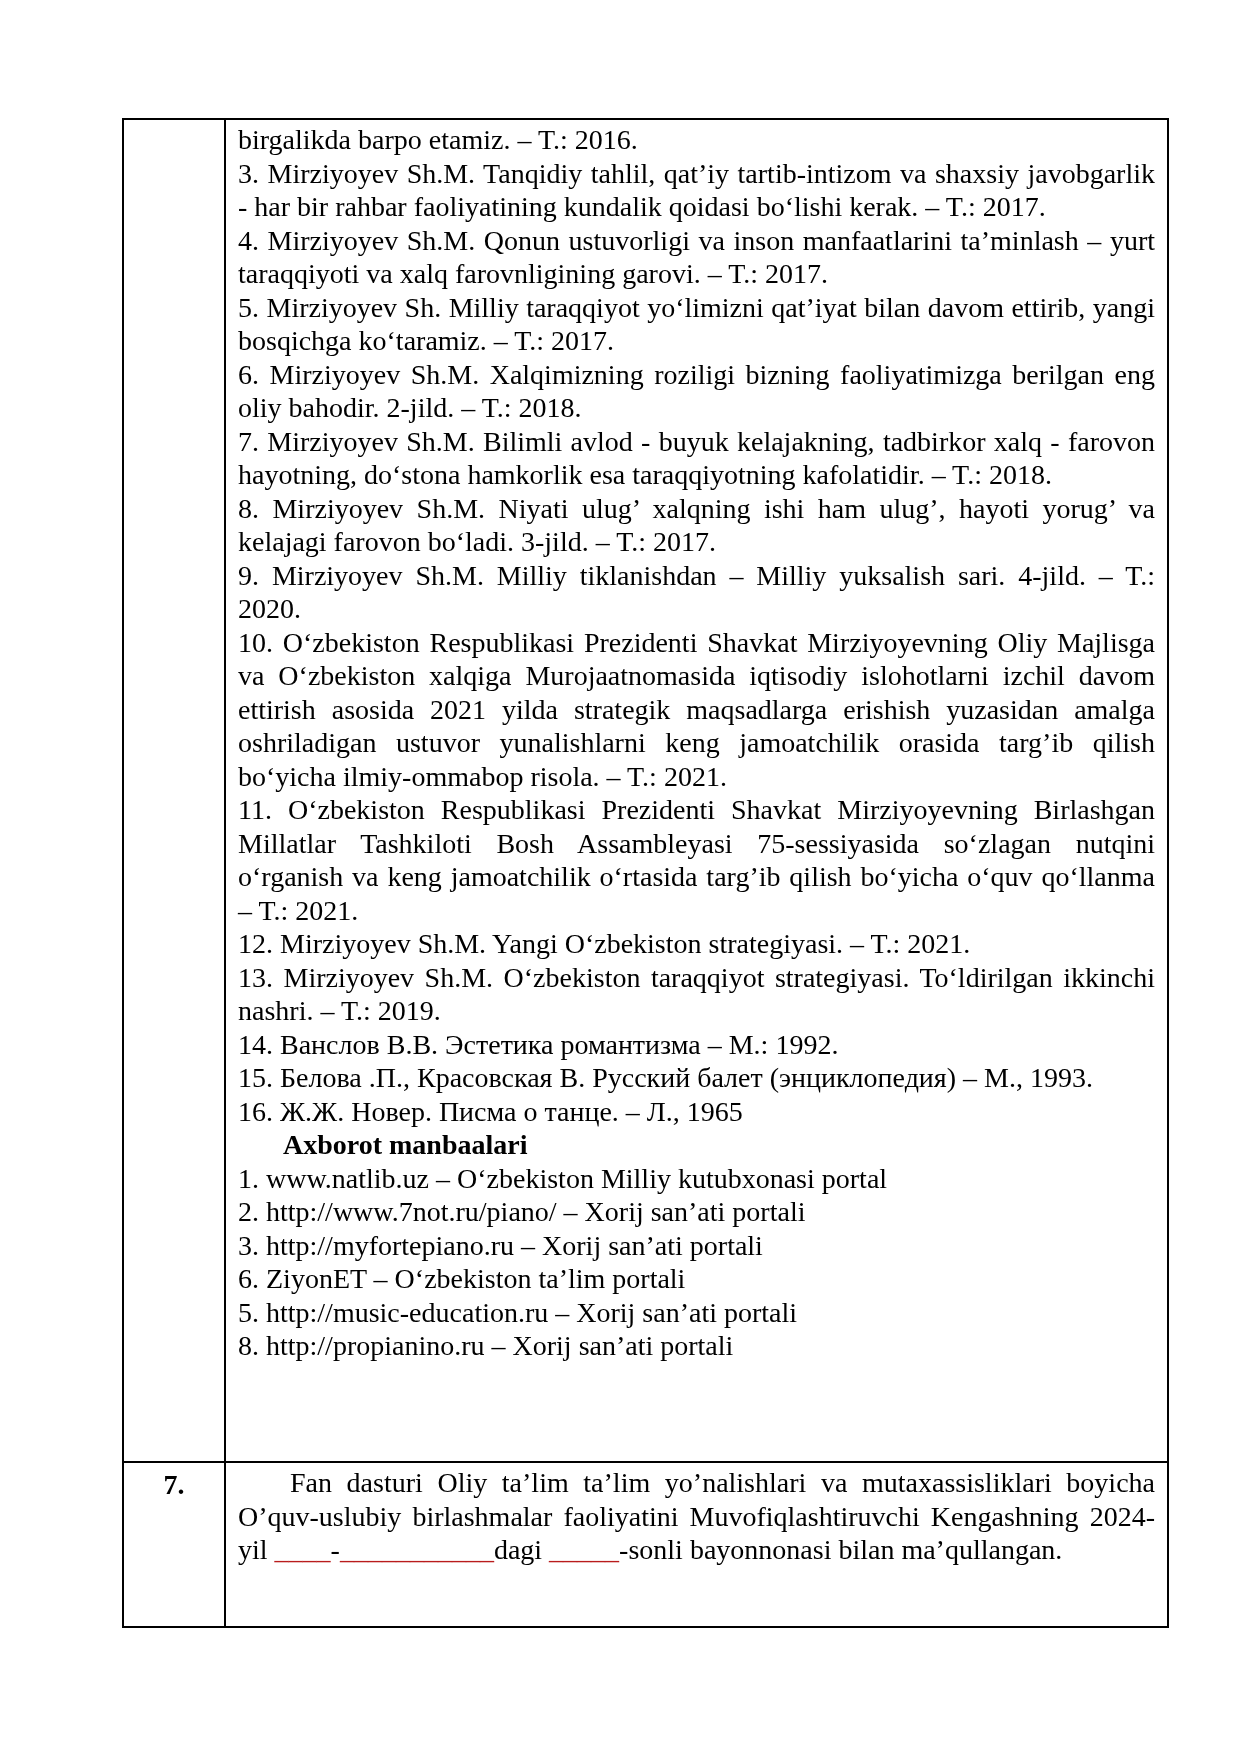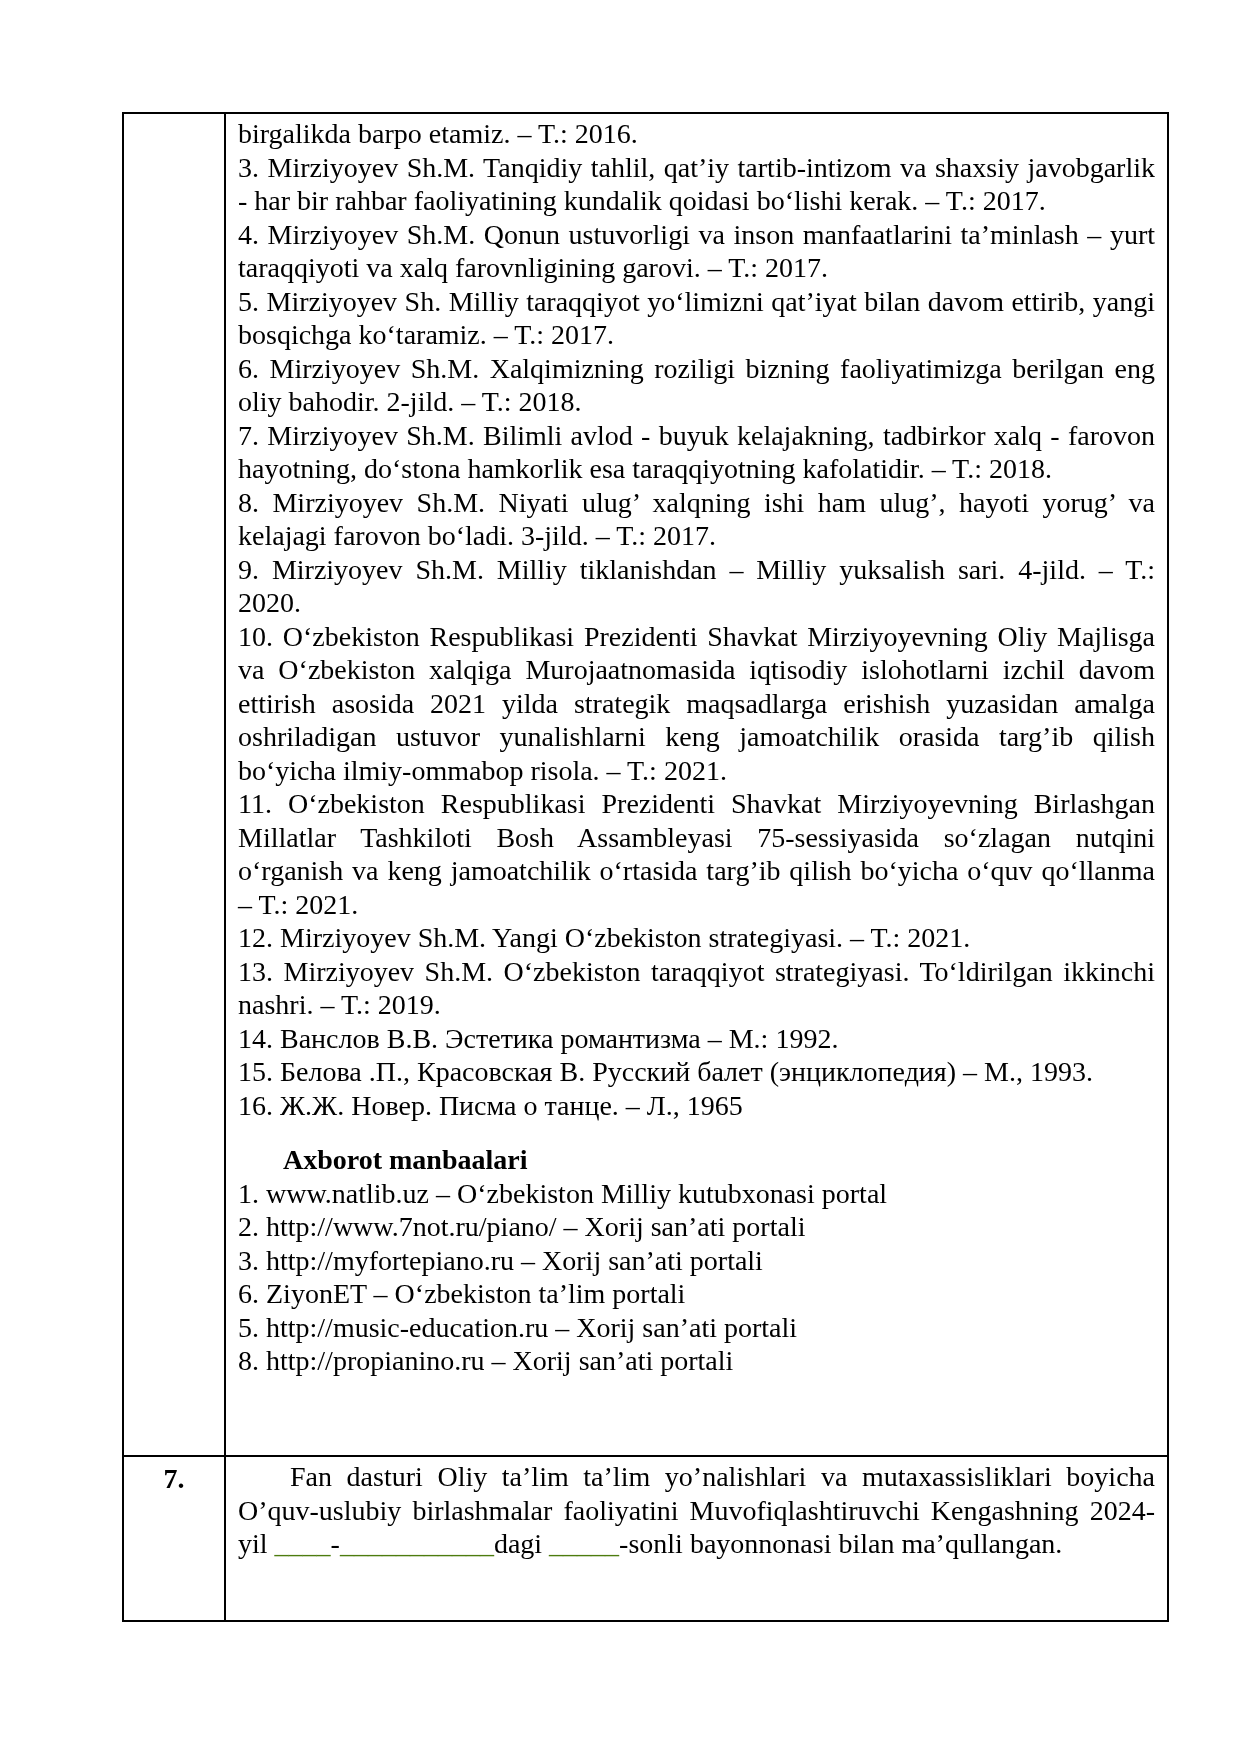--- a/index.html
+++ b/index.html
@@ -10,21 +10,21 @@
     color: #000000;
   }
   .sheet {
     position: relative;
     width: 1241px; height: 1754px;
     background: #ffffff;
     overflow: hidden;
   }
   .doc-table {
     position: absolute;
-    left: 122px; top: 112px;
+    left: 122px; top: 118px;
     width: 1041px;
     border-collapse: collapse;
     table-layout: fixed;
   }
   .doc-table td {
     border: 2px solid #000000;
     vertical-align: top;
     padding: 0;
   }
   .num-cell {
@@ -44,24 +44,23 @@
   .para {
     margin: 0;
     font-size: 28px;
     line-height: 33.5px;
     text-align: justify;
   }
   .para.heading {
     font-weight: bold;
     text-align: left;
     text-indent: 45px;
-    margin-top: 21px;
   }
   .para.first-indent { text-indent: 52px; }
-  .blank { color: #4d7c0f; margin-top: 20px; }
+  .blank { color: #b91c1c; margin-top: 20px; }
 </style>
 </head>
 <body>
 
 <div class="sheet">
   <table class="doc-table">
     <tbody>
         <tr>
       <td class="num-cell">
         <span class="num"></span>

